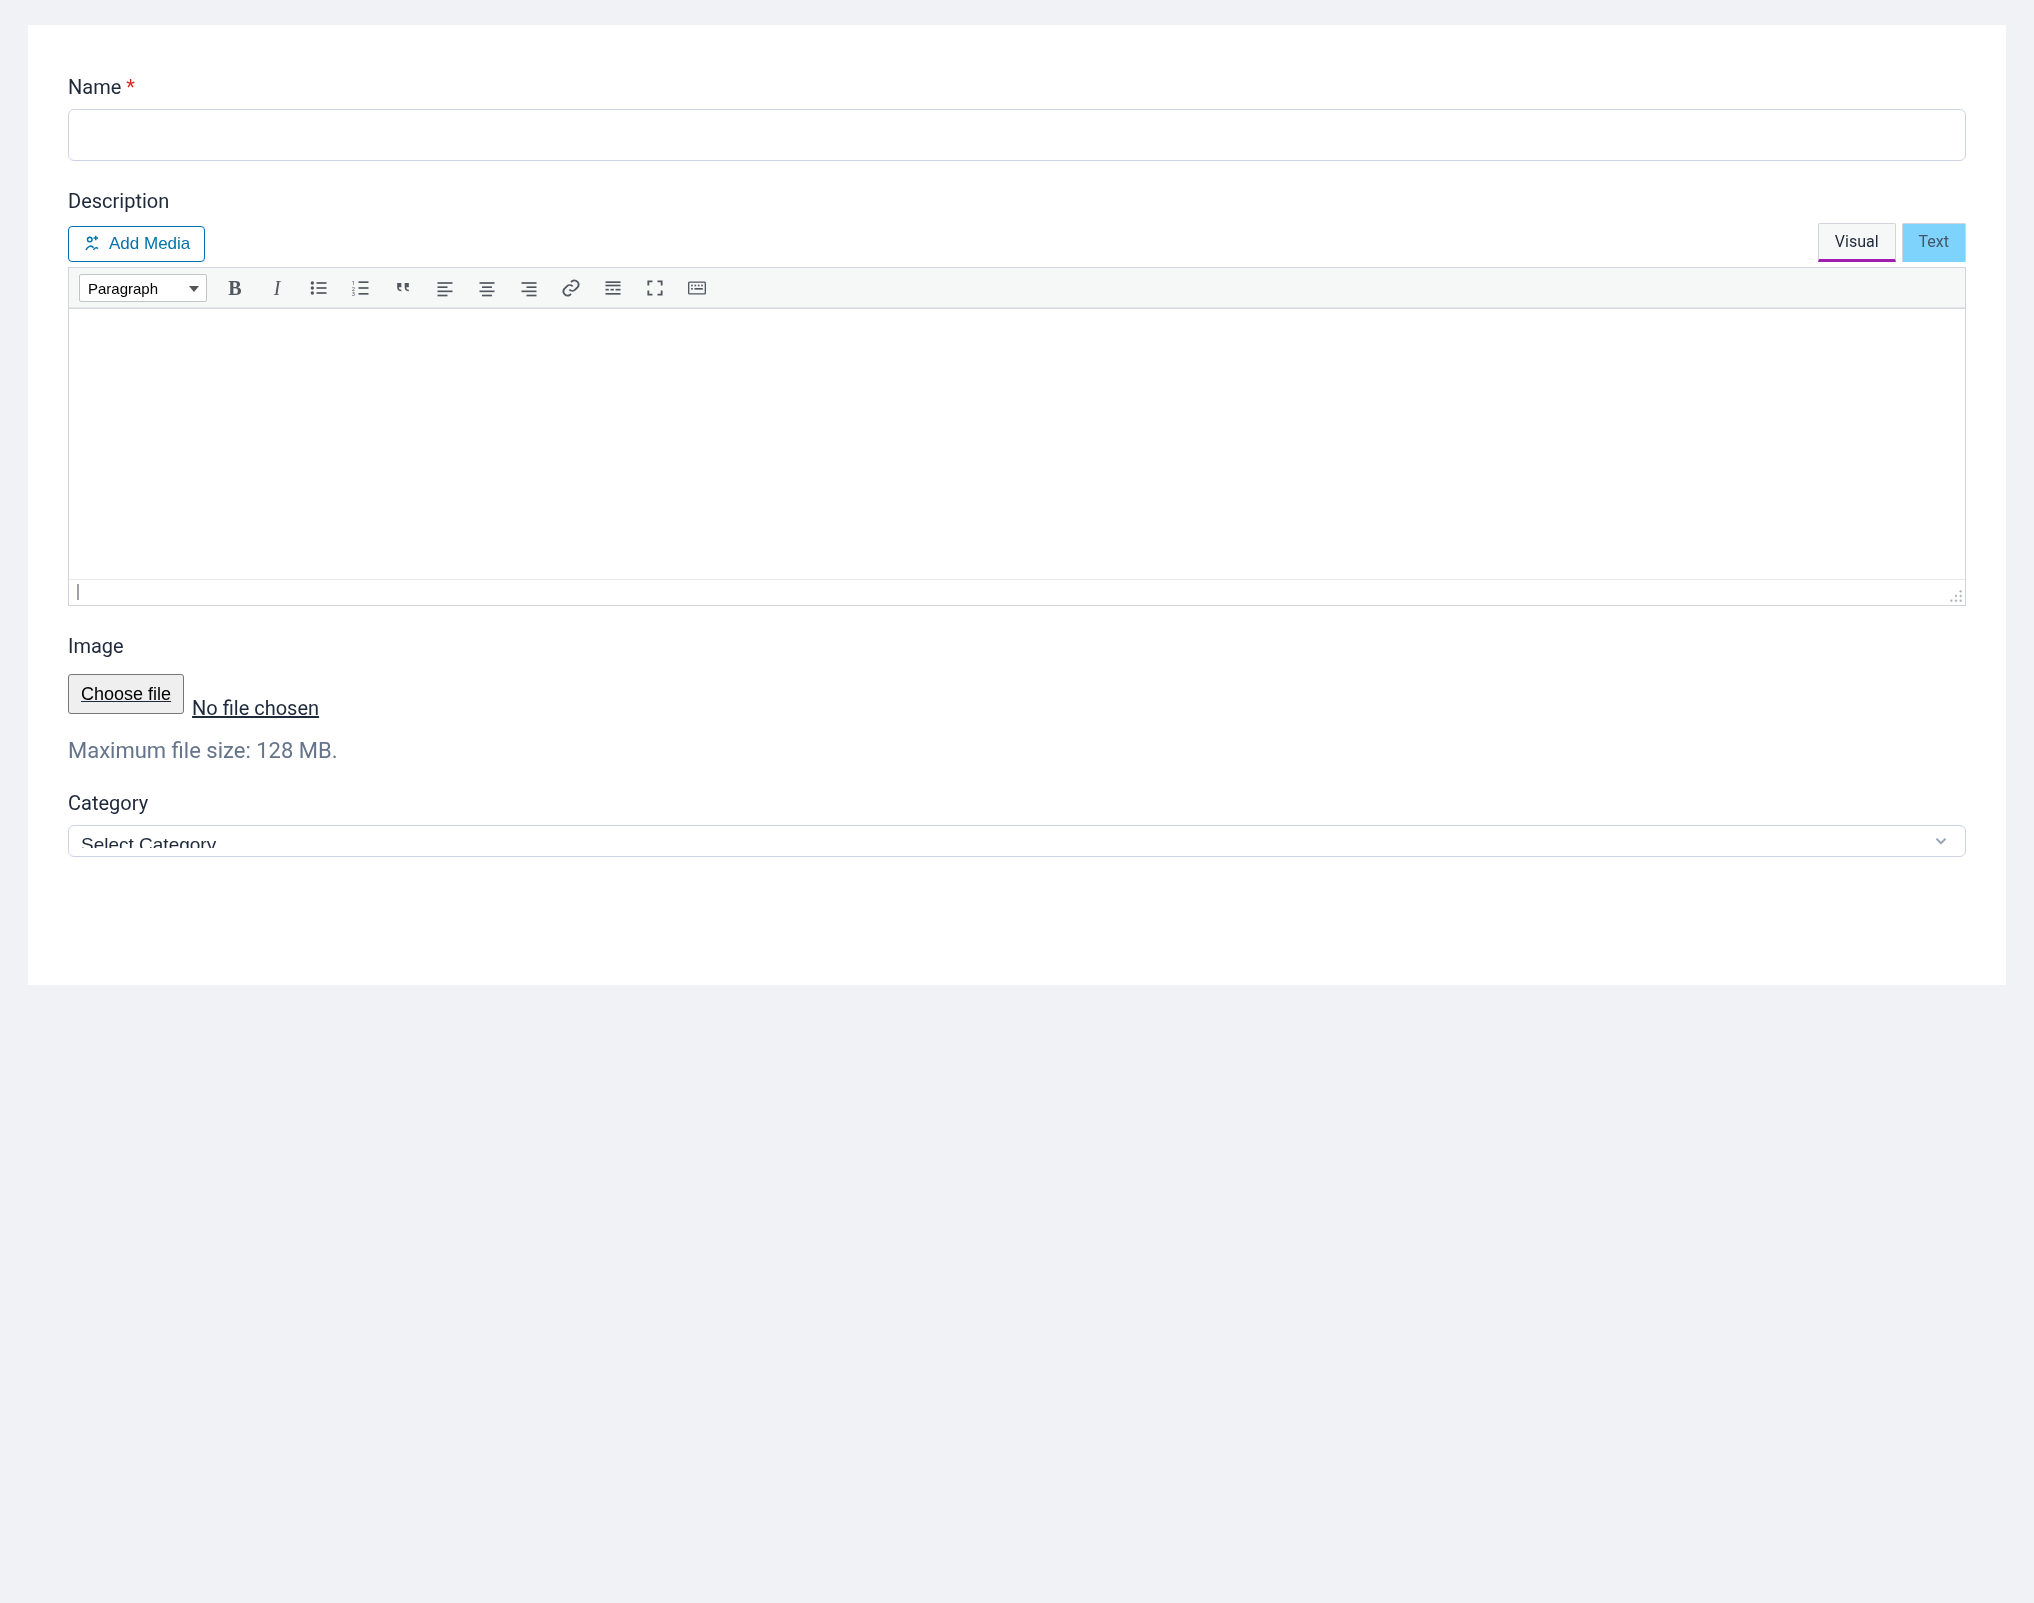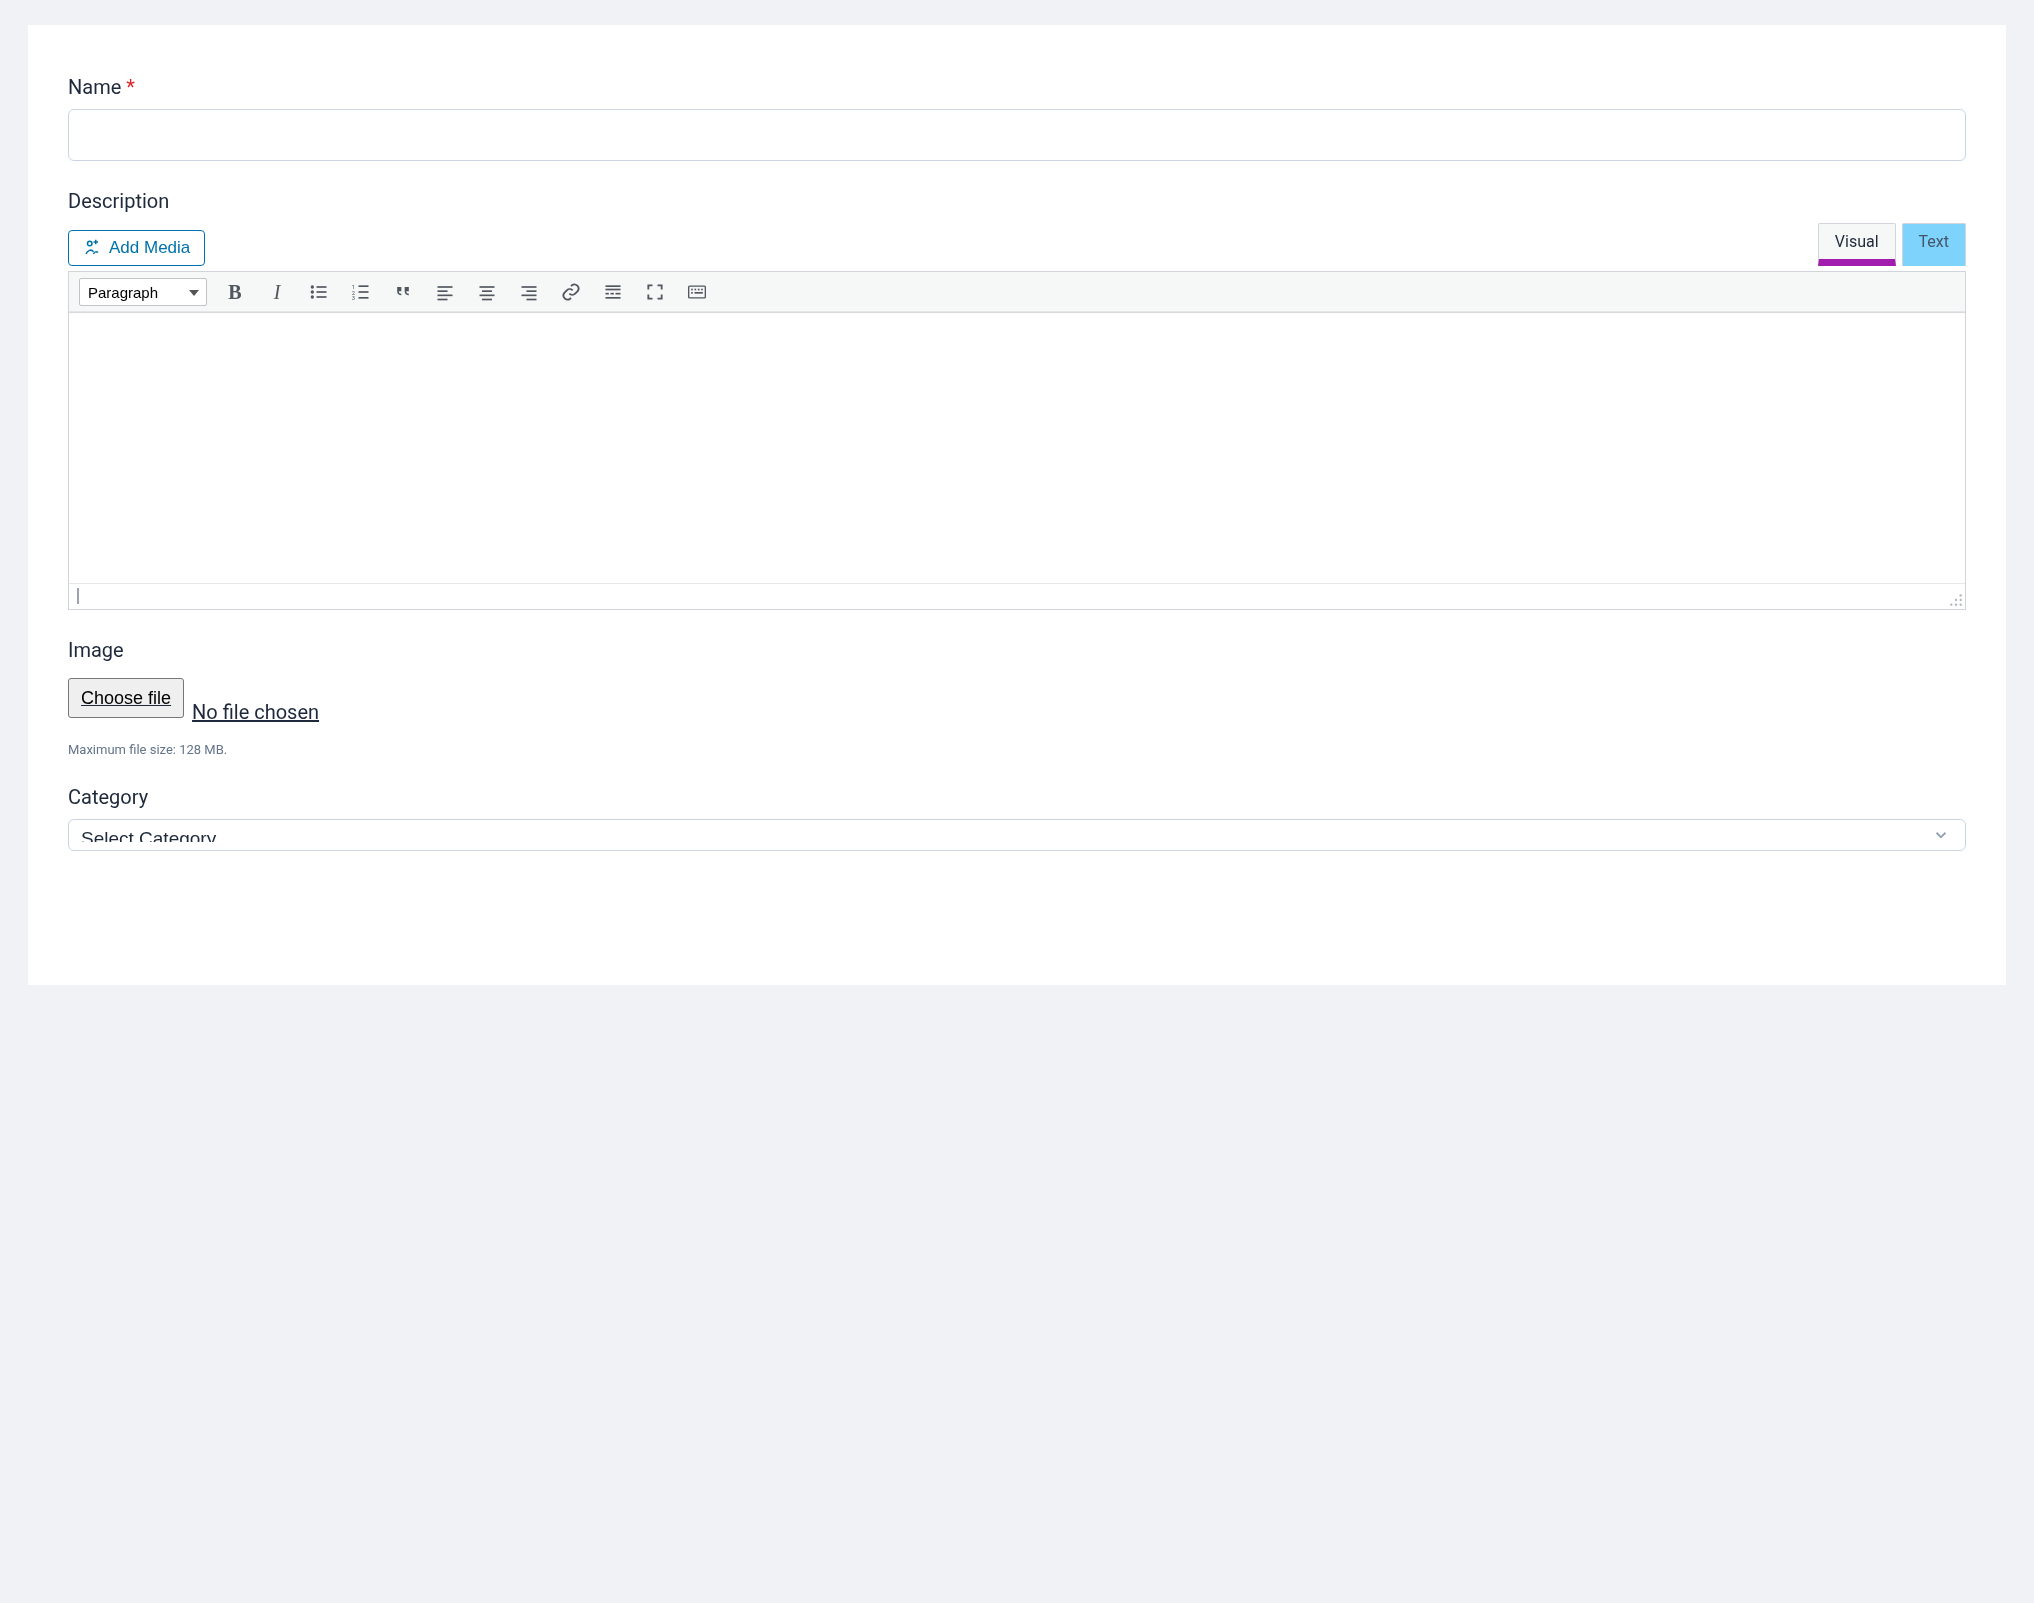--- a/index.html
+++ b/index.html
@@ -72,21 +72,21 @@
     background: #7dd3fc;
     border: 1px solid #d1d5db;
     border-bottom: none;
     cursor: pointer;
     margin-left: 6px;
     border-radius: 2px 2px 0 0;
   }
   .editor-tab.active {
     background: #f6f7f7;
     color: #1e293b;
-    border-bottom: 7px solid #a21caf;
+    border-bottom: 3px solid #a21caf;
     position: relative;
     z-index: 2;
   }
   .toolbar {
     display: flex;
     align-items: center;
     gap: 14px;
     background: #f6f7f7;
     border-bottom: 1px solid #d7dadd;
     padding: 6px 10px;
@@ -166,21 +166,21 @@
     font-size: 18px;
     cursor: pointer;
     height: 40px;
   }
   .file-status {
     font-size: 20px;
     color: #1e293b;
     margin-top: 28px;
   }
   .helper-text {
-    font-size: 13px;
+    font-size: 22px;
     color: #64748b;
     margin-top: 18px;
   }
   
   .select-wrap { position: relative; }
   .category-select {
     width: 100%;
     height: 32px;
     border: 1px solid #cbd5e1;
     border-radius: 6px;

